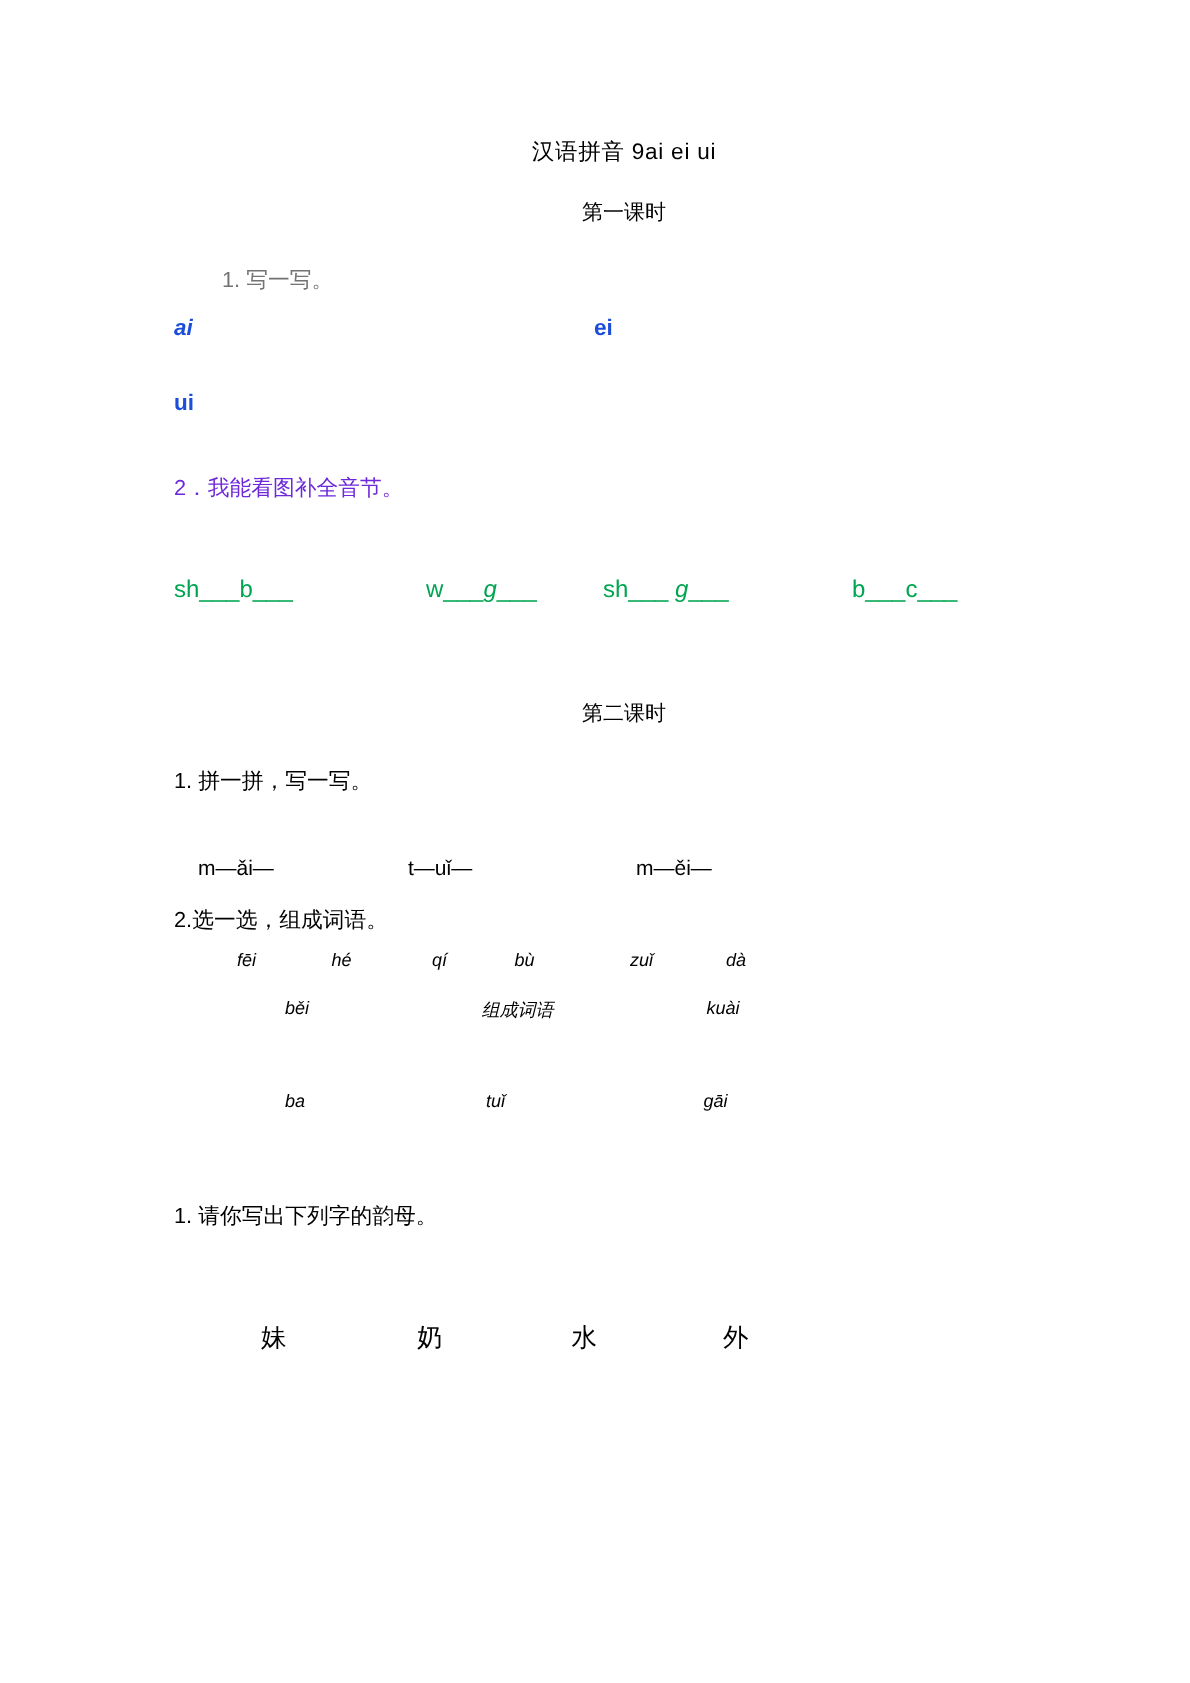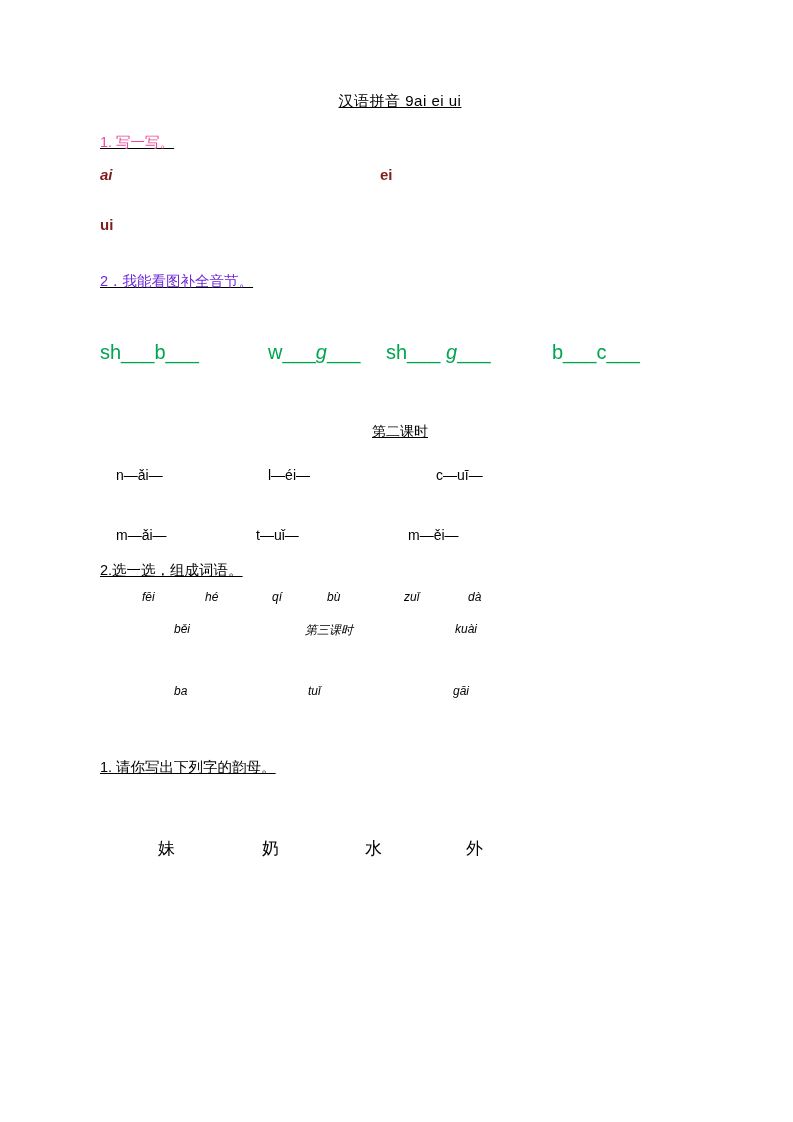--- a/index.html
+++ b/index.html
@@ -14,72 +14,72 @@
   .page {
     position: relative;
     width: 793px;
     height: 1122px;
     background: #ffffff;
     overflow: hidden;
     margin: 0 auto;
   }
   .content {
     position: absolute;
-    left: 100px;
+    left: 116px;
     top: 92px;
     width: 600px;
-    text-decoration: underline;
   }
   .center {
     text-align: center;
   }
   .doc-title {
     font-size: 15px;
     letter-spacing: 0.5px;
     margin-bottom: 22px;
   }
   .lesson-head {
     font-size: 14px;
     margin-bottom: 26px;
   }
   .green {
-    color: #ec4899;
+    color: #737373;
+    margin-left: 32px;
   }
   .q-line {
     font-size: 14.5px;
     margin-bottom: 14px;
   }
   .green-q {
     color: #6d28d9;
     font-size: 14.5px;
   }
   .pin-row {
     position: relative;
     height: 30px;
     margin-bottom: 6px;
   }
   .pin {
     position: absolute;
     font-style: italic;
     font-weight: bold;
     font-size: 15px;
-    color: #7f1d1d;
+    color: #1d4ed8;
   }
   .pin.plain {
     font-style: normal;
     font-weight: bold;
   }
   .blank-row {
     position: relative;
     height: 34px;
   }
   .blank-item {
     position: absolute;
     color: #00a550;
-    font-size: 20px;
+    font-size: 16px;
     white-space: pre;
   }
   .blank-item .it {
     font-style: italic;
   }
   .spell-row {
     position: relative;
     height: 34px;
     font-size: 14px;
   }
@@ -109,20 +109,21 @@
   .sec-gap-3 { height: 14px; }
 </style>
 </head>
 <body>
 
 <div class="page">
   <div class="content">
 
     <div class="center doc-title">汉语拼音 9ai ei ui</div>
 
+    <div class="center lesson-head">第一课时</div>
 
     <div class="q-line green">1. 写一写。</div>
 
     <div class="pin-row">
       <span class="pin" style="left:0px;">ai</span>
       <span class="pin plain" style="left:280px;">ei</span>
     </div>
 
     <div class="sec-gap-3"></div>
 
@@ -140,26 +141,22 @@
       <span class="blank-item" style="left:0px;">sh___b___</span>
       <span class="blank-item" style="left:168px;">w___<span class="it">g</span>___</span>
       <span class="blank-item" style="left:286px;">sh___ <span class="it">g</span>___</span>
       <span class="blank-item" style="left:452px;">b___c___</span>
     </div>
 
     <div style="height:48px;"></div>
 
     <div class="center lesson-head">第二课时</div>
 
-
-    <div class="spell-row">
-      <span class="spell-item" style="left:16px;">n—ǎi—</span>
-      <span class="spell-item" style="left:168px;">l—éi—</span>
-      <span class="spell-item" style="left:336px;">c—uī—</span>
-    </div>
+    <div class="q-line">1. 拼一拼，写一写。</div>
+
 
     <div style="height:26px;"></div>
 
     <div class="spell-row">
       <span class="spell-item" style="left:16px;">m—ǎi—</span>
       <span class="spell-item" style="left:156px;">t—uǐ—</span>
       <span class="spell-item" style="left:308px;">m—ěi—</span>
     </div>
 
     <div class="q-line" style="margin-bottom:10px;">2.选一选，组成词语。</div>
@@ -168,21 +165,21 @@
       <span class="word-item" style="left:42px;">fēi</span>
       <span class="word-item" style="left:105px;text-align:right;">hé</span>
       <span class="word-item" style="left:172px;">qí</span>
       <span class="word-item" style="left:227px;">bù</span>
       <span class="word-item" style="left:304px;text-align:right;">zuǐ</span>
       <span class="word-item" style="left:368px;">dà</span>
     </div>
 
     <div class="word-row">
       <span class="word-item" style="left:74px;">běi</span>
-      <span class="word-item" style="left:205px;">第三课时</span>
+      <span class="word-item" style="left:205px;">组成词语</span>
       <span class="word-item" style="left:355px;">kuài</span>
     </div>
 
     <div style="height:30px;"></div>
 
     <div class="word-row">
       <span class="word-item" style="left:74px;">ba</span>
       <span class="word-item" style="left:208px;">tuǐ</span>
       <span class="word-item" style="left:353px;">gāi</span>
     </div>

